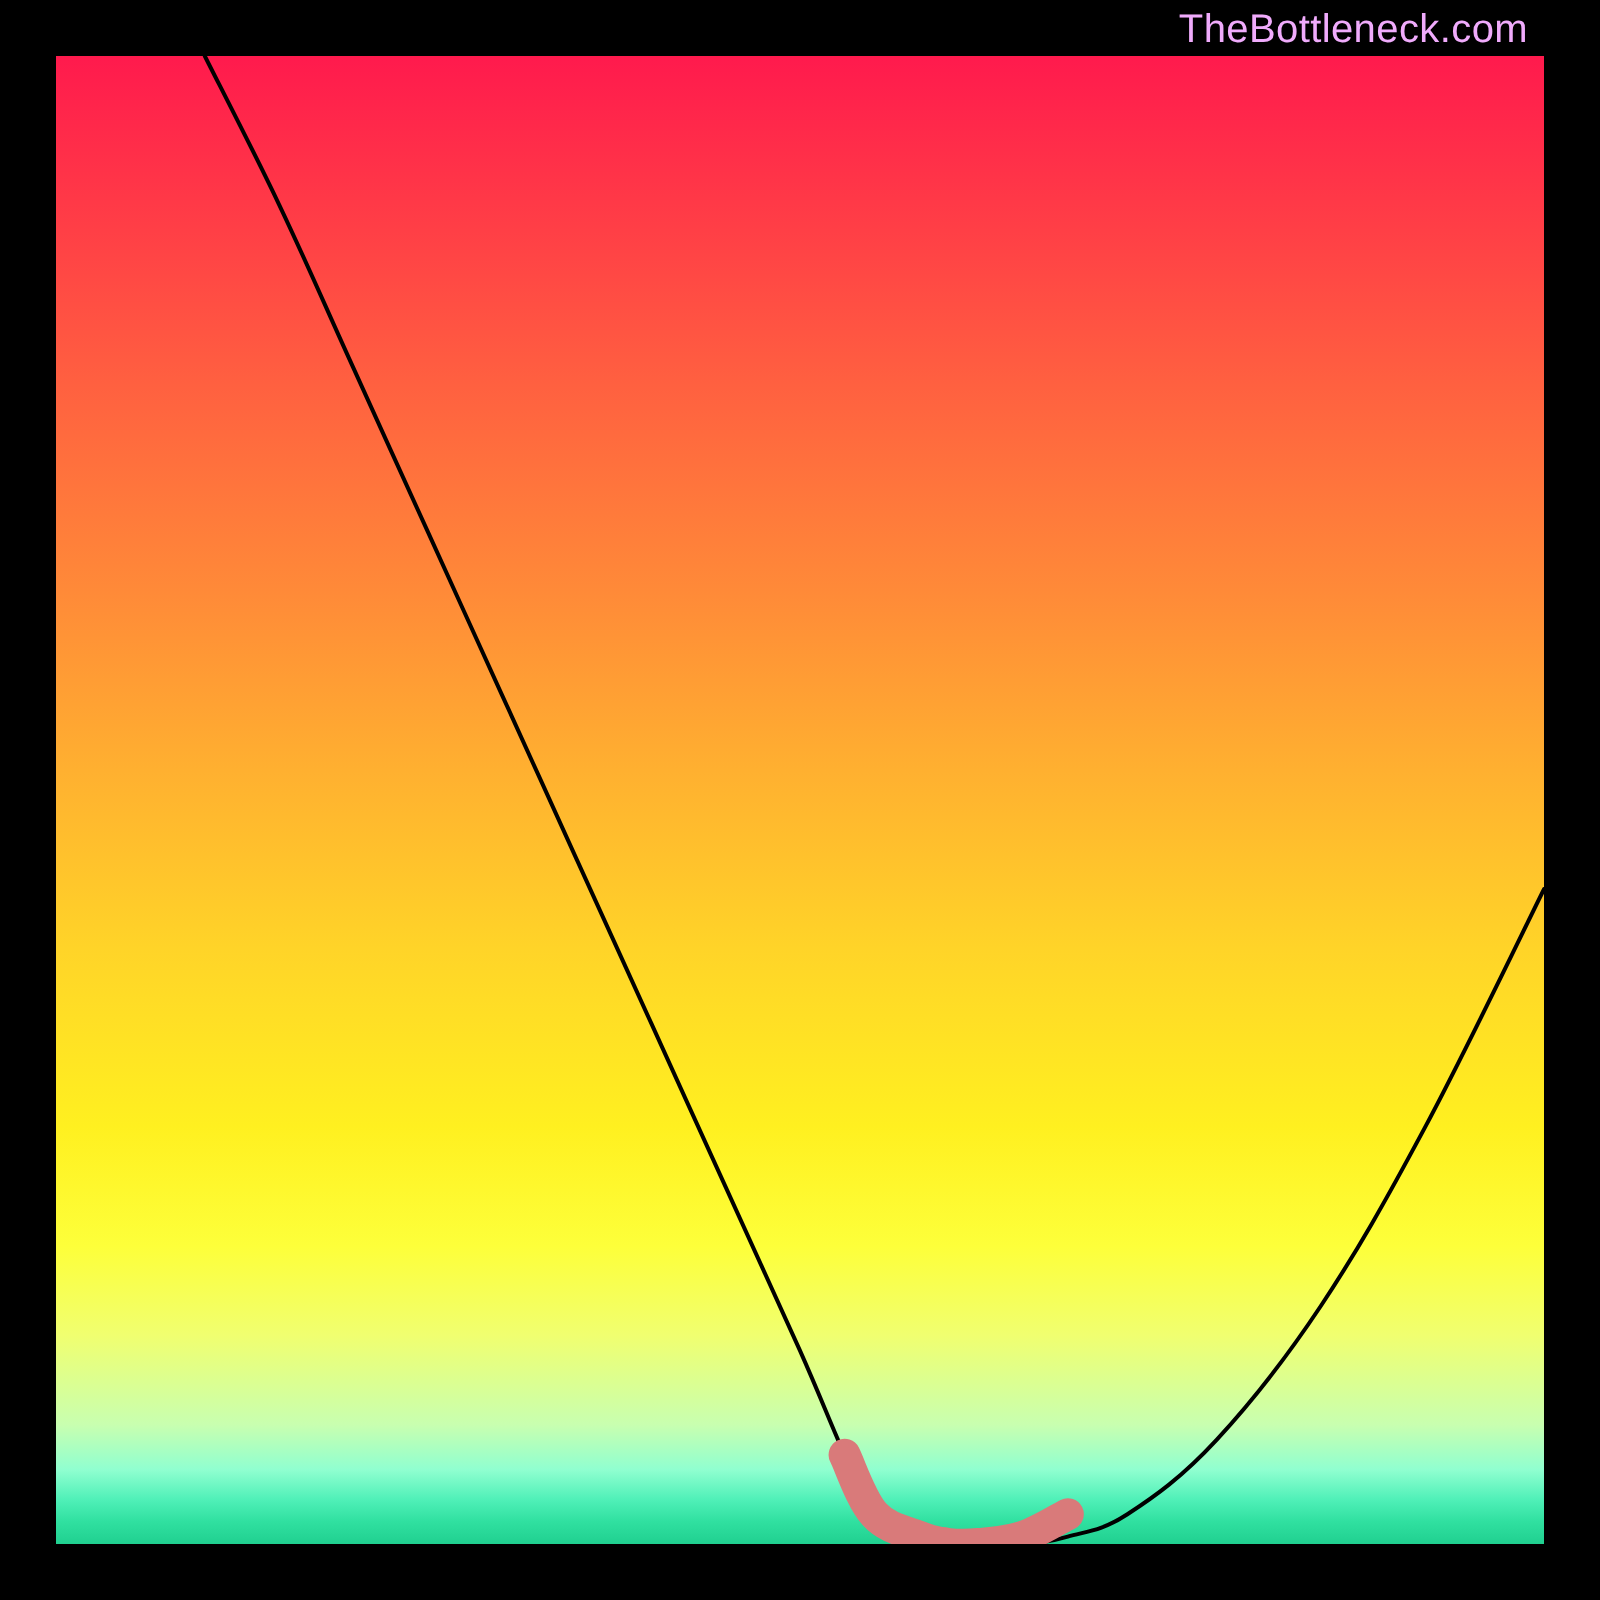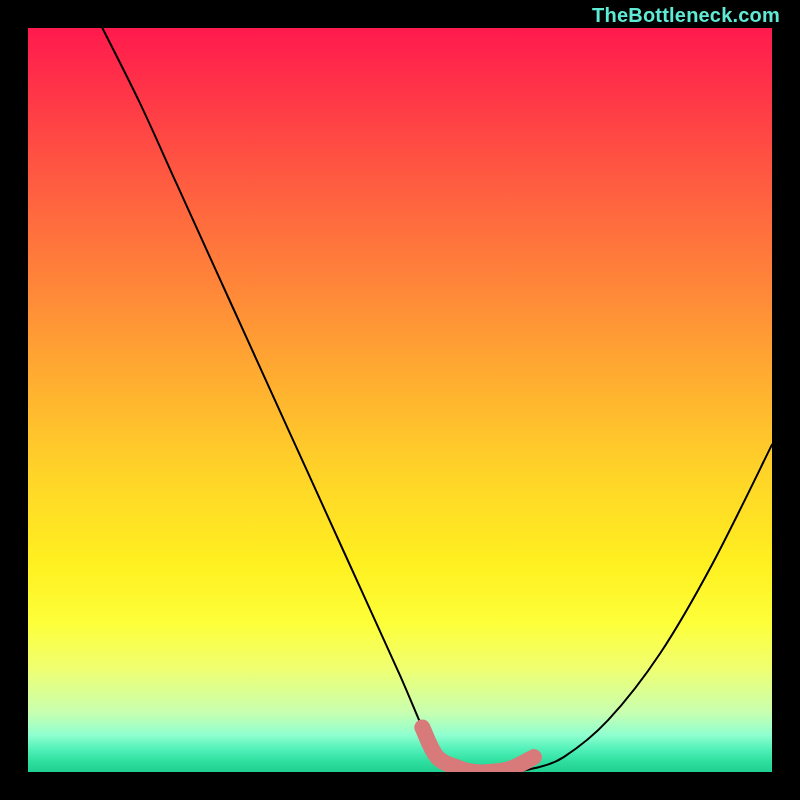--- a/index.html
+++ b/index.html
@@ -40,24 +40,24 @@
       #90ffd0 95%,
       #50f0b8 97%,
       #30e0a0 98.5%,
       #20d090 100%
     );
     overflow: hidden;
   }
   .watermark {
     position: absolute;
     top: 4px;
-    right: 20px;
-    color: #5eead4;
+    right: 36px;
+    color: #f0abfc;
     font-size: 20px;
-    font-weight: 700;
+    font-weight: 400;
     letter-spacing: 0.2px;
     z-index: 5;
   }
   svg.curve {
     position: absolute;
     left: 0;
     top: 0;
     width: 744px;
     height: 744px;
     z-index: 2;

